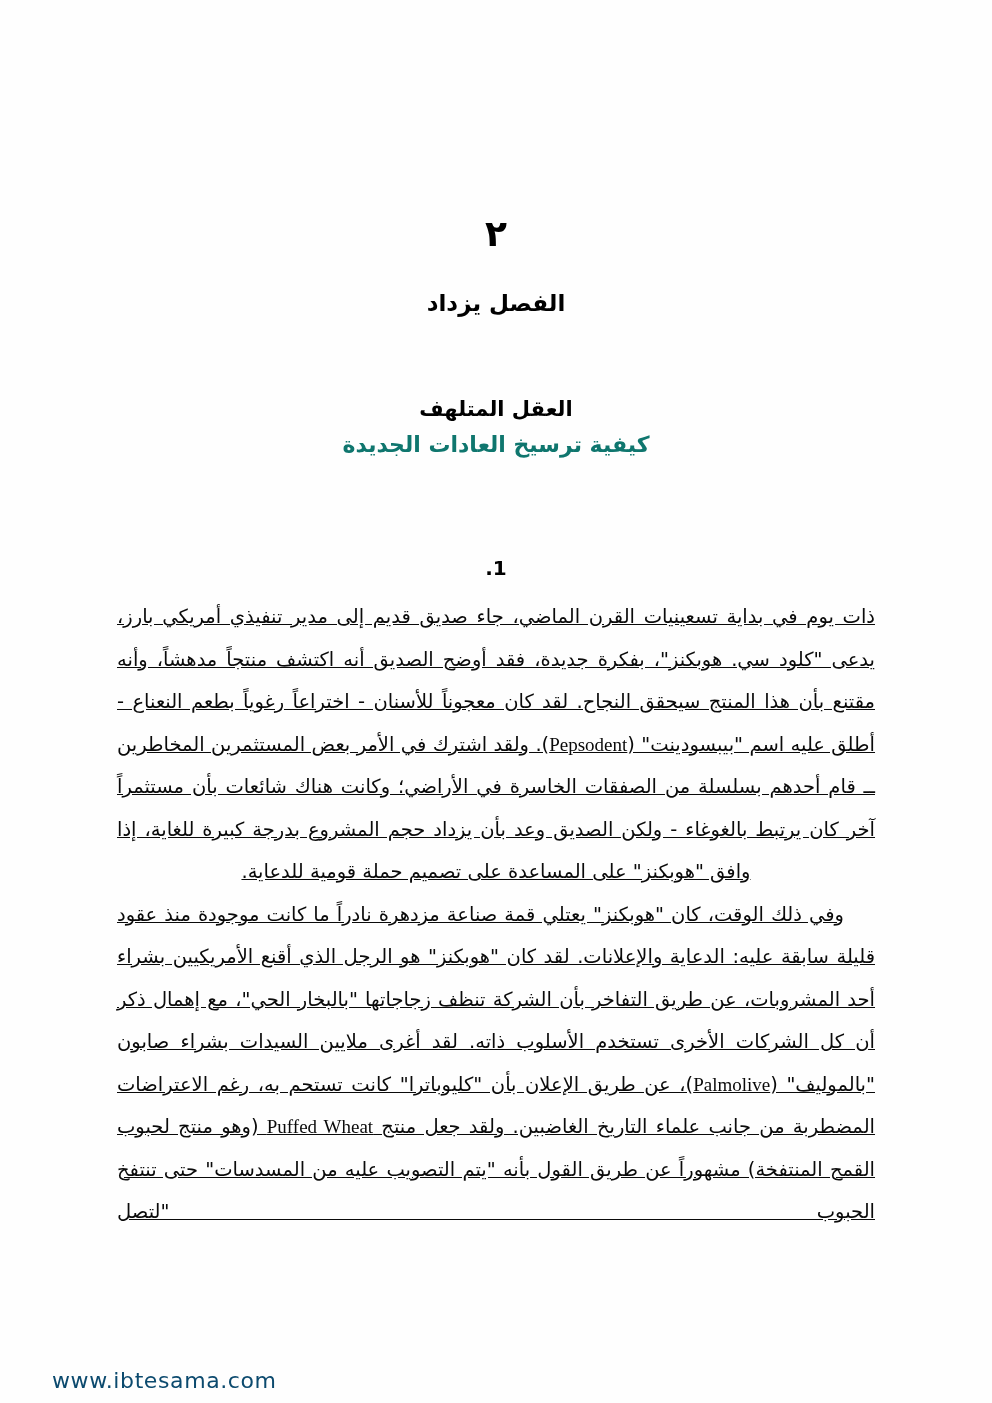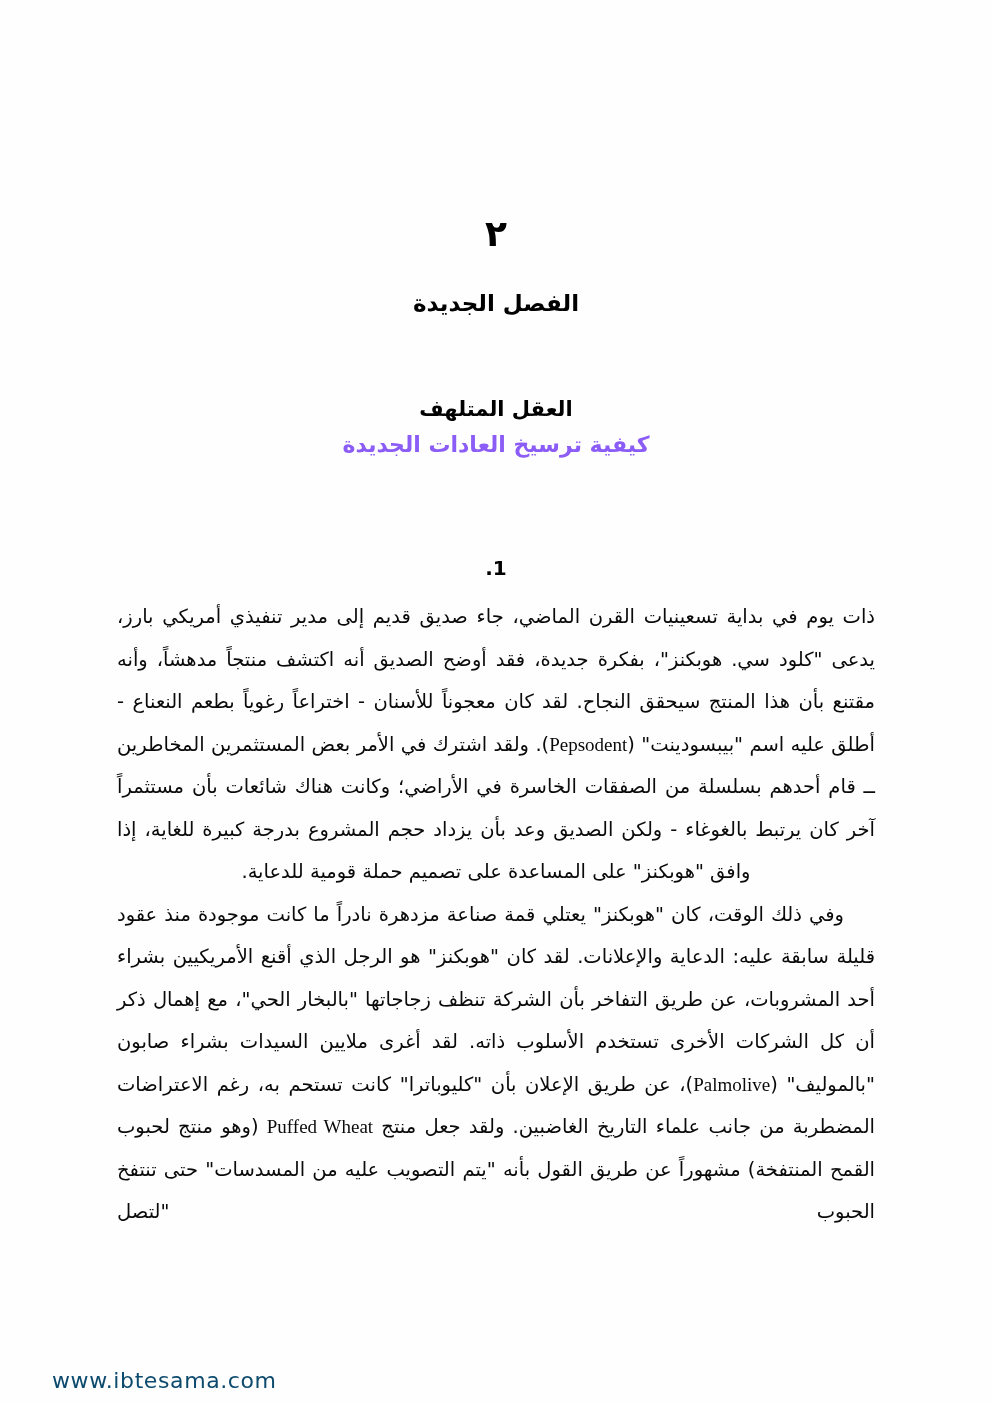--- a/index.html
+++ b/index.html
@@ -52,21 +52,21 @@
     font-size: 21px;
     font-weight: 700;
     line-height: 1.25;
     color: #000;
   }
   .chapter-subtitle {
     margin-top: 9px;
     font-size: 22px;
     font-weight: 700;
     line-height: 1.25;
-    color: #8b5cf6;
+    color: #0f766e;
   }
 
   .section-number {
     position: absolute;
     top: 556px;
     left: 0;
     width: 992px;
     text-align: center;
     font-size: 20px;
     font-weight: 700;
@@ -79,20 +79,21 @@
     position: absolute;
     top: 596px;
     right: 117px;
     width: 758px;
     direction: rtl;
     text-align: justify;
     text-justify: inter-word;
     font-size: 19.5px;
     line-height: 42.5px;
     color: #0a0a0a;
+    text-decoration: underline;
   }
   .body-text p {
     margin: 0;
     text-align: justify;
     text-align-last: center;
   }
   .body-text p.indent-first {
     text-indent: 31px;
   }
   .body-text p.last-open {
@@ -119,21 +120,21 @@
     user-select: none;
   }
 </style>
 </head>
 <body>
 
 <div class="page">
 
   <div class="chapter-head">
     <div class="chapter-number">٢</div>
-    <div class="chapter-label">الفصل الجديدة</div>
+    <div class="chapter-label">الفصل يزداد</div>
   </div>
 
   <div class="title-block">
     <div class="chapter-title">العقل المتلهف</div>
     <div class="chapter-subtitle">كيفية ترسيخ العادات الجديدة</div>
   </div>
 
   <div class="section-number">.1</div>
 
   <div class="body-text">

